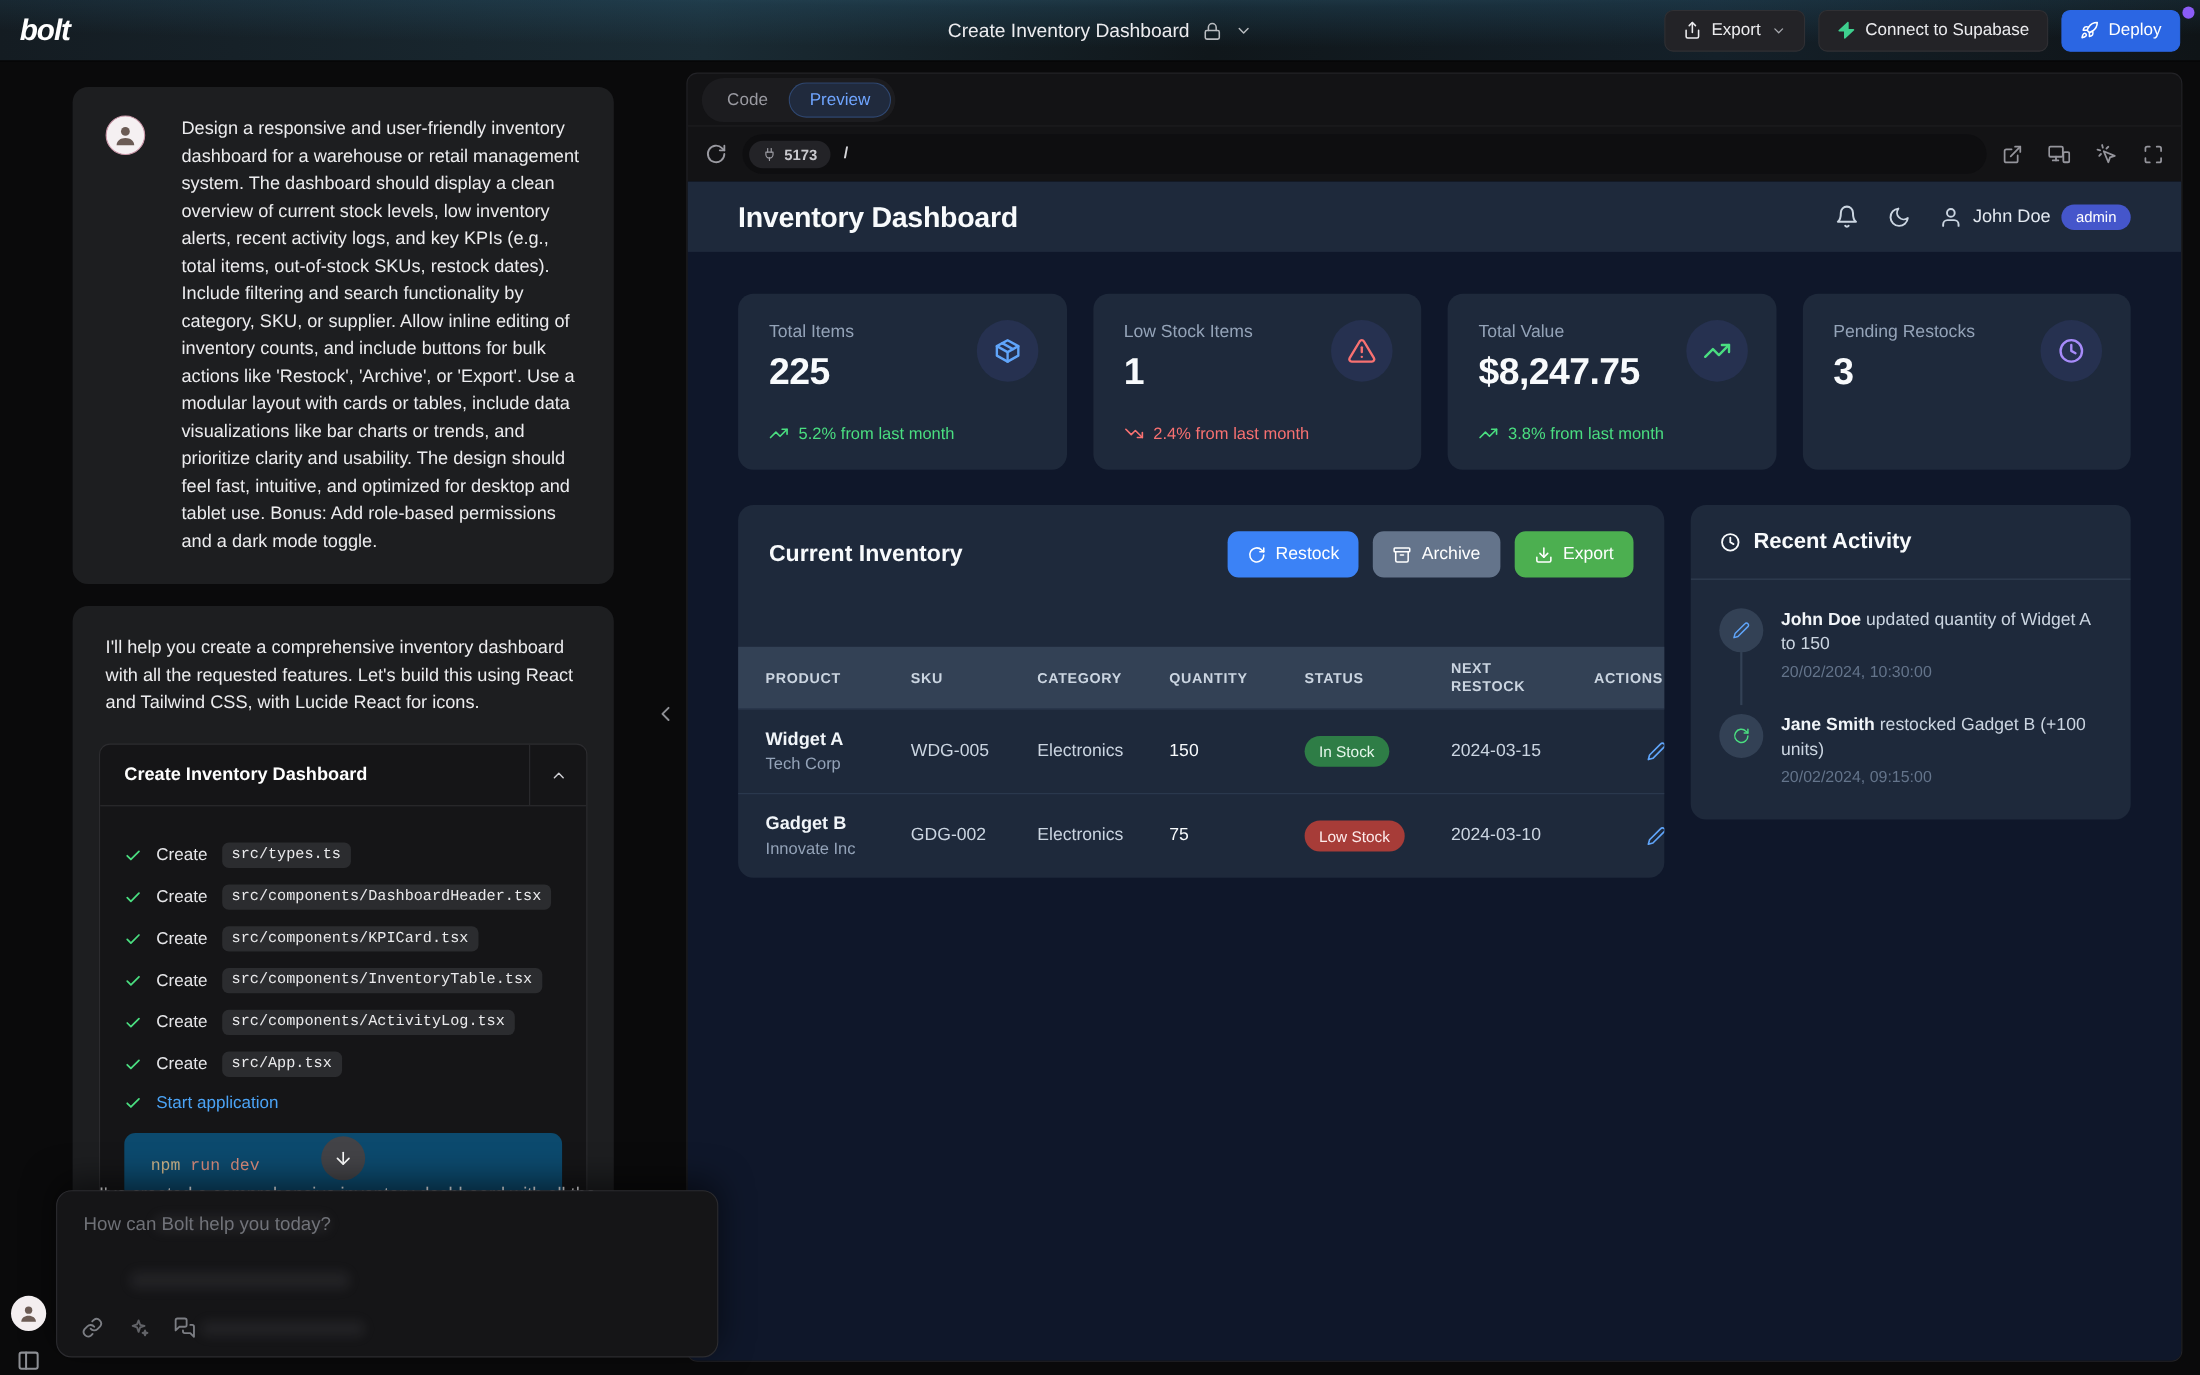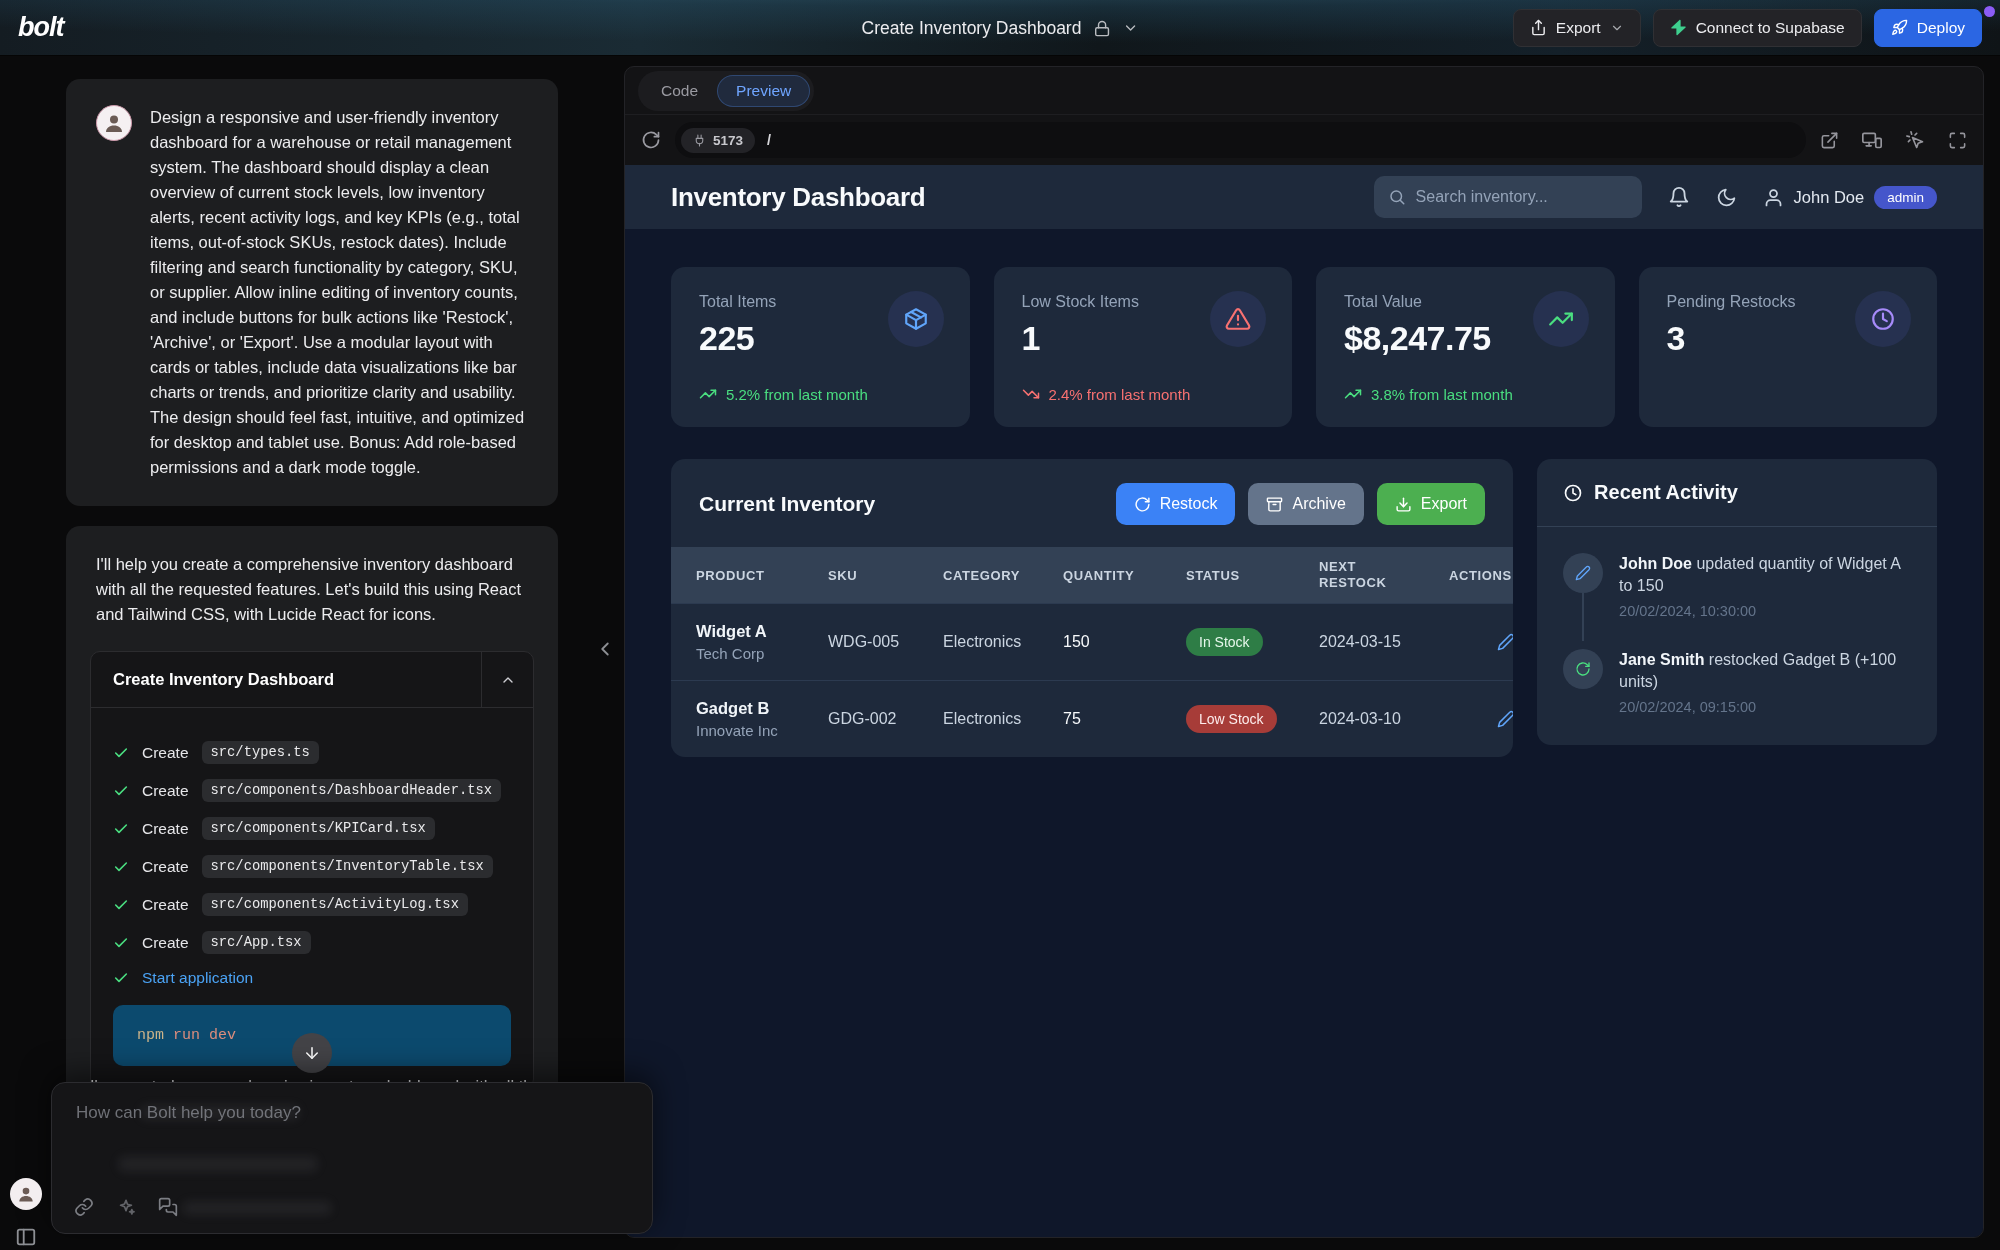--- a/index.html
+++ b/index.html
@@ -14,21 +14,21 @@
   .tb-center { position:absolute; left:50%; top:0; height:56px; transform:translateX(-50%); display:flex; align-items:center; gap:12px; color:#ececef; cursor:pointer; }
   .tb-center .title { font-size:17.5px; font-weight:500; }
   .tb-right { margin-left:auto; display:flex; align-items:center; gap:12px; }
   .tb-btn { display:flex; align-items:center; gap:9px; height:38px; padding:0 16px; border-radius:8px; background:#232327; border:1px solid #303034; color:#ececef; font-size:15.5px; font-weight:500; cursor:pointer; }
   .tb-btn.deploy { background:#2b66e3; border-color:#2b66e3; color:#fff; }
   .notif-dot { position:absolute; top:6px; right:5px; width:11px; height:11px; border-radius:50%; background:#8b5cf6; }
 
   
   .chat { position:absolute; left:66px; top:79px; width:492px; }
   .bubble { background:#1d1e20; border-radius:14px; padding:26px 30px; }
-  .bubble.user { display:flex; gap:18px; }
+  .bubble.user { display:flex; gap:33px; }
   .avatar { flex:0 0 36px; width:36px; height:36px; border-radius:50%; background:#f5f0f2; display:flex; align-items:center; justify-content:center; overflow:hidden; border:1px solid #c9a; }
   .prompt-text, .intro-text { font-size:16.5px; line-height:25px; color:#ececee; }
   .bubble.ai { margin-top:20px; padding:26px 24px 30px 24px; }
   .bubble.ai .intro-text { padding:0 6px; }
 
   .task-card { margin-top:24px; background:#151517; border:1px solid #2c2c2f; border-radius:10px; overflow:hidden; }
   .task-head { display:flex; align-items:stretch; border-bottom:1px solid #2c2c2f; }
   .task-title { flex:1; padding:18px 22px; font-size:16.5px; font-weight:700; color:#fff; }
   .task-collapse { width:52px; display:flex; align-items:center; justify-content:center; border-left:1px solid #2c2c2f; color:#cfcfd4; cursor:pointer; }
   .task-body { padding:18px 22px 22px 22px; }
@@ -94,21 +94,21 @@
   .main-grid { margin-top:32px; display:grid; grid-template-columns:838fr 398fr; gap:24px; align-items:start; }
   .panel-card { background:#1e293b; border-radius:14px; overflow:hidden; }
   .inv-head { display:flex; align-items:center; padding:24px 28px 22px 28px; }
   .inv-title { font-size:21px; font-weight:700; color:#f8fafc; }
   .inv-actions { margin-left:auto; display:flex; gap:13px; }
   .act-btn { display:flex; align-items:center; gap:9px; height:42px; padding:0 18px; border:none; border-radius:10px; font-family:"Liberation Sans",sans-serif; font-size:16px; color:#fff; cursor:pointer; }
   .act-btn.restock { background:#3b82f6; }
   .act-btn.archive { background:#64748b; }
   .act-btn.export  { background:#4caf50; }
 
-  .tbl { width:104%; }
+  .tbl { width:104%;margin-top:41px; }
   .tbl-head, .tbl-row { display:grid; grid-template-columns:132px 115px 120px 123px 133px 130px 100px; align-items:center; padding-left:25px; }
   .tbl-head { background:#334155; min-height:56px; }
   .tbl-head .th { font-size:13px; font-weight:700; text-transform:uppercase; letter-spacing:0.6px; color:#cbd5e1; padding:10px 8px 10px 0; }
   .th.wrap { max-width:86px; line-height:16px; }
   .tbl-row { min-height:77px; border-top:1px solid #2c3a50; }
   .tbl-row:first-of-type { border-top:none; }
   .cell { font-size:16px; color:#cbd5e1; padding-right:8px; }
   .cell .p-name { font-size:16.5px; font-weight:600; color:#f1f5f9; }
   .cell .p-sub { margin-top:4px; font-size:15px; color:#94a3b8; }
   .cell.qty { color:#f8fafc; font-weight:500; }
@@ -409,29 +409,20 @@
               <path d="M16 21h3a2 2 0 0 0 2-2v-3"></path>
             </svg>
         </span>
       </div>
     </div>
 
     <div class="preview">
       <header class="app-header">
         <div class="app-title">Inventory Dashboard</div>
         <div class="app-header-right">
-          <div class="search-box">
-            <span style="display:flex;">
-              <svg width="18" height="18" viewBox="0 0 24 24" fill="none" stroke="currentColor" stroke-width="2" stroke-linecap="round" stroke-linejoin="round">
-                  <circle cx="11" cy="11" r="7"></circle>
-                  <line x1="21" y1="21" x2="16.3" y2="16.3"></line>
-                </svg>
-            </span>
-            <input placeholder="Search inventory..." style="">
-          </div>
           <span class="hicon">
             <svg width="22" height="22" viewBox="0 0 24 24" fill="none" stroke="currentColor" stroke-width="2" stroke-linecap="round" stroke-linejoin="round">
                 <path d="M18 8a6 6 0 0 0-12 0c0 7-3 9-3 9h18s-3-2-3-9"></path>
                 <path d="M13.7 21a2 2 0 0 1-3.4 0"></path>
               </svg>
           </span>
           <span class="hicon">
             <svg width="21" height="21" viewBox="0 0 24 24" fill="none" stroke="currentColor" stroke-width="2" stroke-linecap="round" stroke-linejoin="round">
                 <path d="M21 12.8A9 9 0 1 1 11.2 3a7 7 0 0 0 9.8 9.8z"></path>
               </svg>

